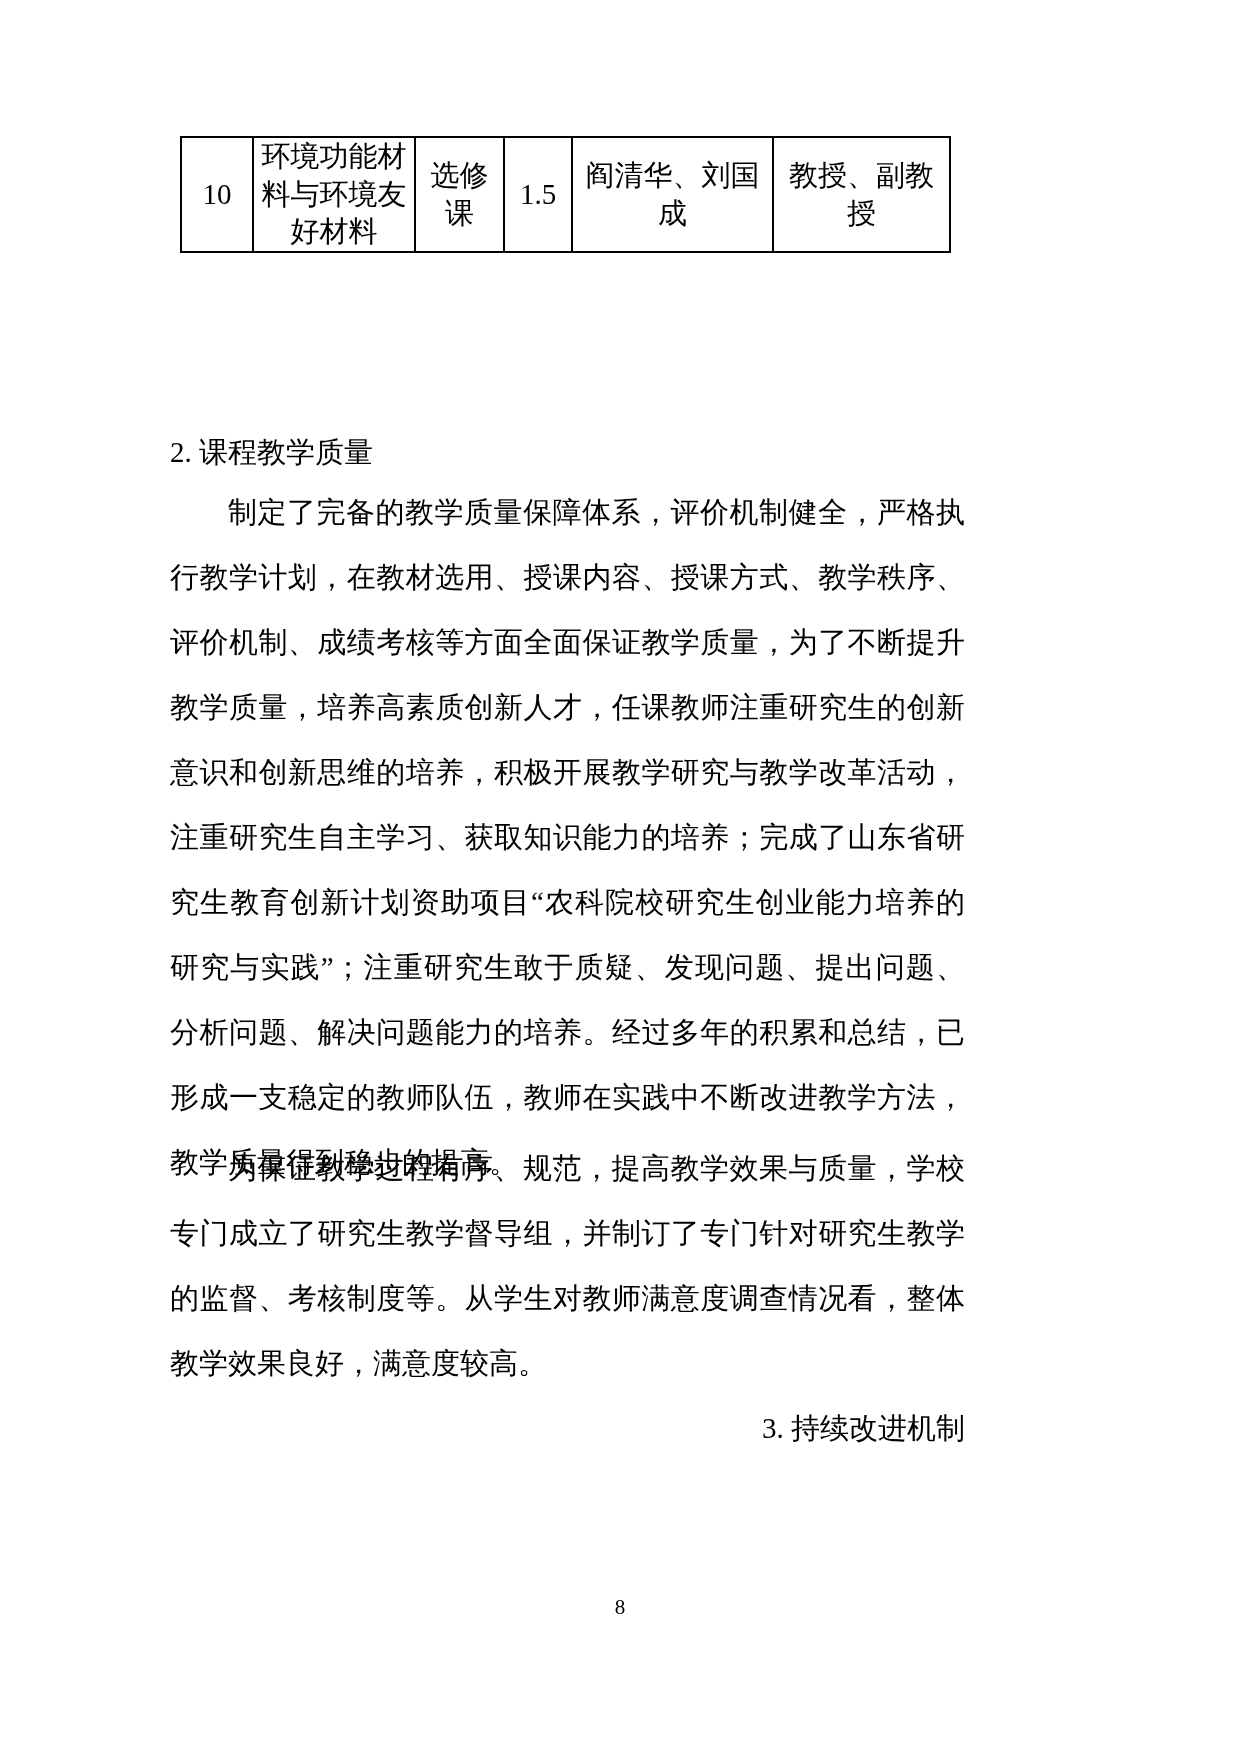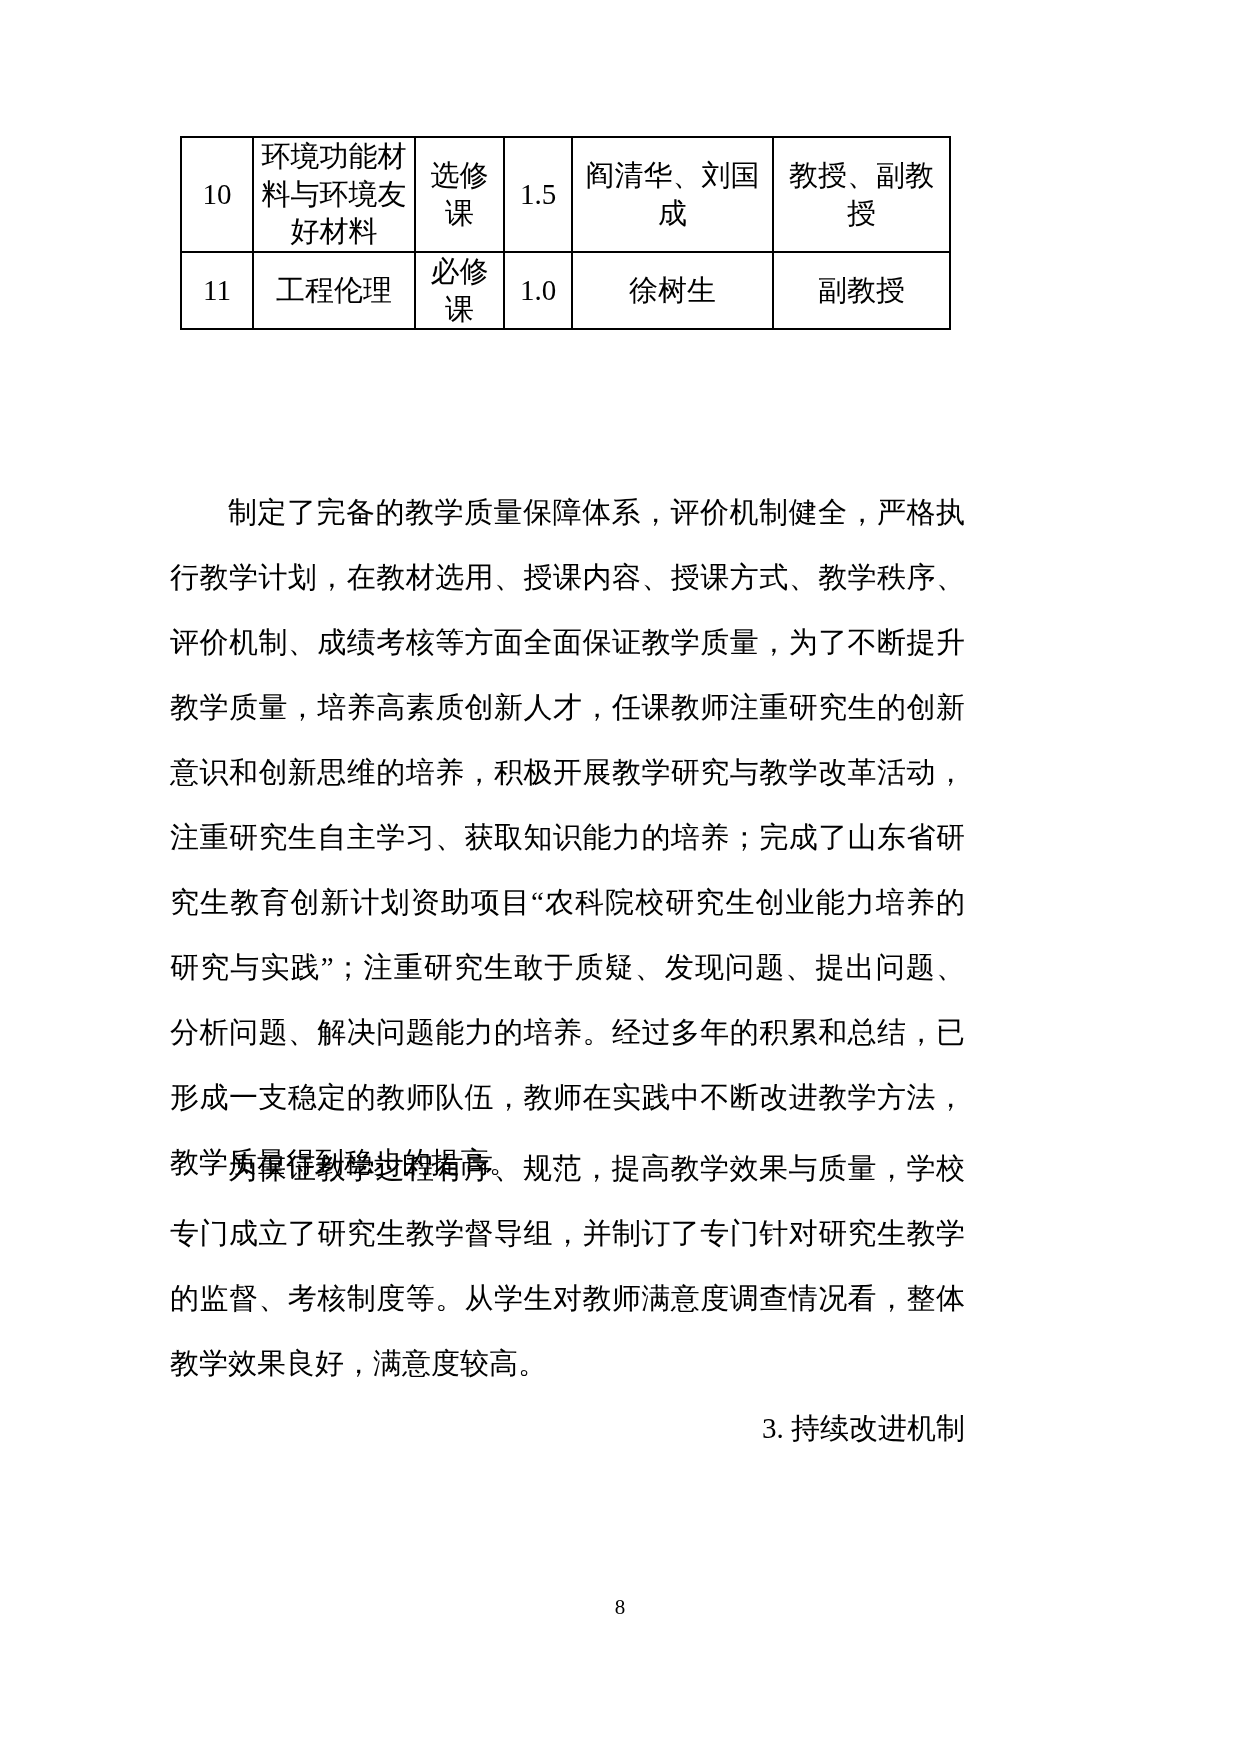--- a/index.html
+++ b/index.html
@@ -76,31 +76,24 @@
   <table class="course-table">
     <tbody>
         <tr class="row-tall">
       <td class="col-no">10</td>
       <td class="col-course">环境功能材料与环境友好材料</td>
       <td class="col-type">选修课</td>
       <td class="col-credit">1.5</td>
       <td class="col-teacher">阎清华、刘国成</td>
       <td class="col-title">教授、副教授</td>
     </tr>
-    <tr class="row-short">
-      <td class="col-no">11</td>
-      <td class="col-course">工程伦理</td>
-      <td class="col-type">必修课</td>
-      <td class="col-credit">1.0</td>
-      <td class="col-teacher">徐树生</td>
-      <td class="col-title">副教授</td>
-    </tr>
   </tbody>
     </table>
 
+  <div class="text-block heading-2">2. 课程教学质量</div>
 
   <p class="text-block para-2">为保证教学过程有序、规范，提高教学效果与质量，学校专门成立了研究生教学督导组，并制订了专门针对研究生教学的监督、考核制度等。从学生对教师满意度调查情况看，整体教学效果良好，满意度较高。</p>
 
   <p class="text-block para-1">制定了完备的教学质量保障体系，评价机制健全，严格执行教学计划，在教材选用、授课内容、授课方式、教学秩序、评价机制、成绩考核等方面全面保证教学质量，为了不断提升教学质量，培养高素质创新人才，任课教师注重研究生的创新意识和创新思维的培养，积极开展教学研究与教学改革活动，注重研究生自主学习、获取知识能力的培养；完成了山东省研究生教育创新计划资助项目“农科院校研究生创业能力培养的研究与实践”；注重研究生敢于质疑、发现问题、提出问题、分析问题、解决问题能力的培养。经过多年的积累和总结，已形成一支稳定的教师队伍，教师在实践中不断改进教学方法，教学质量得到稳步的提高。</p>
 
   <div class="text-block heading-3">3. 持续改进机制</div>
 
 
   <div class="page-number">8</div>
 

